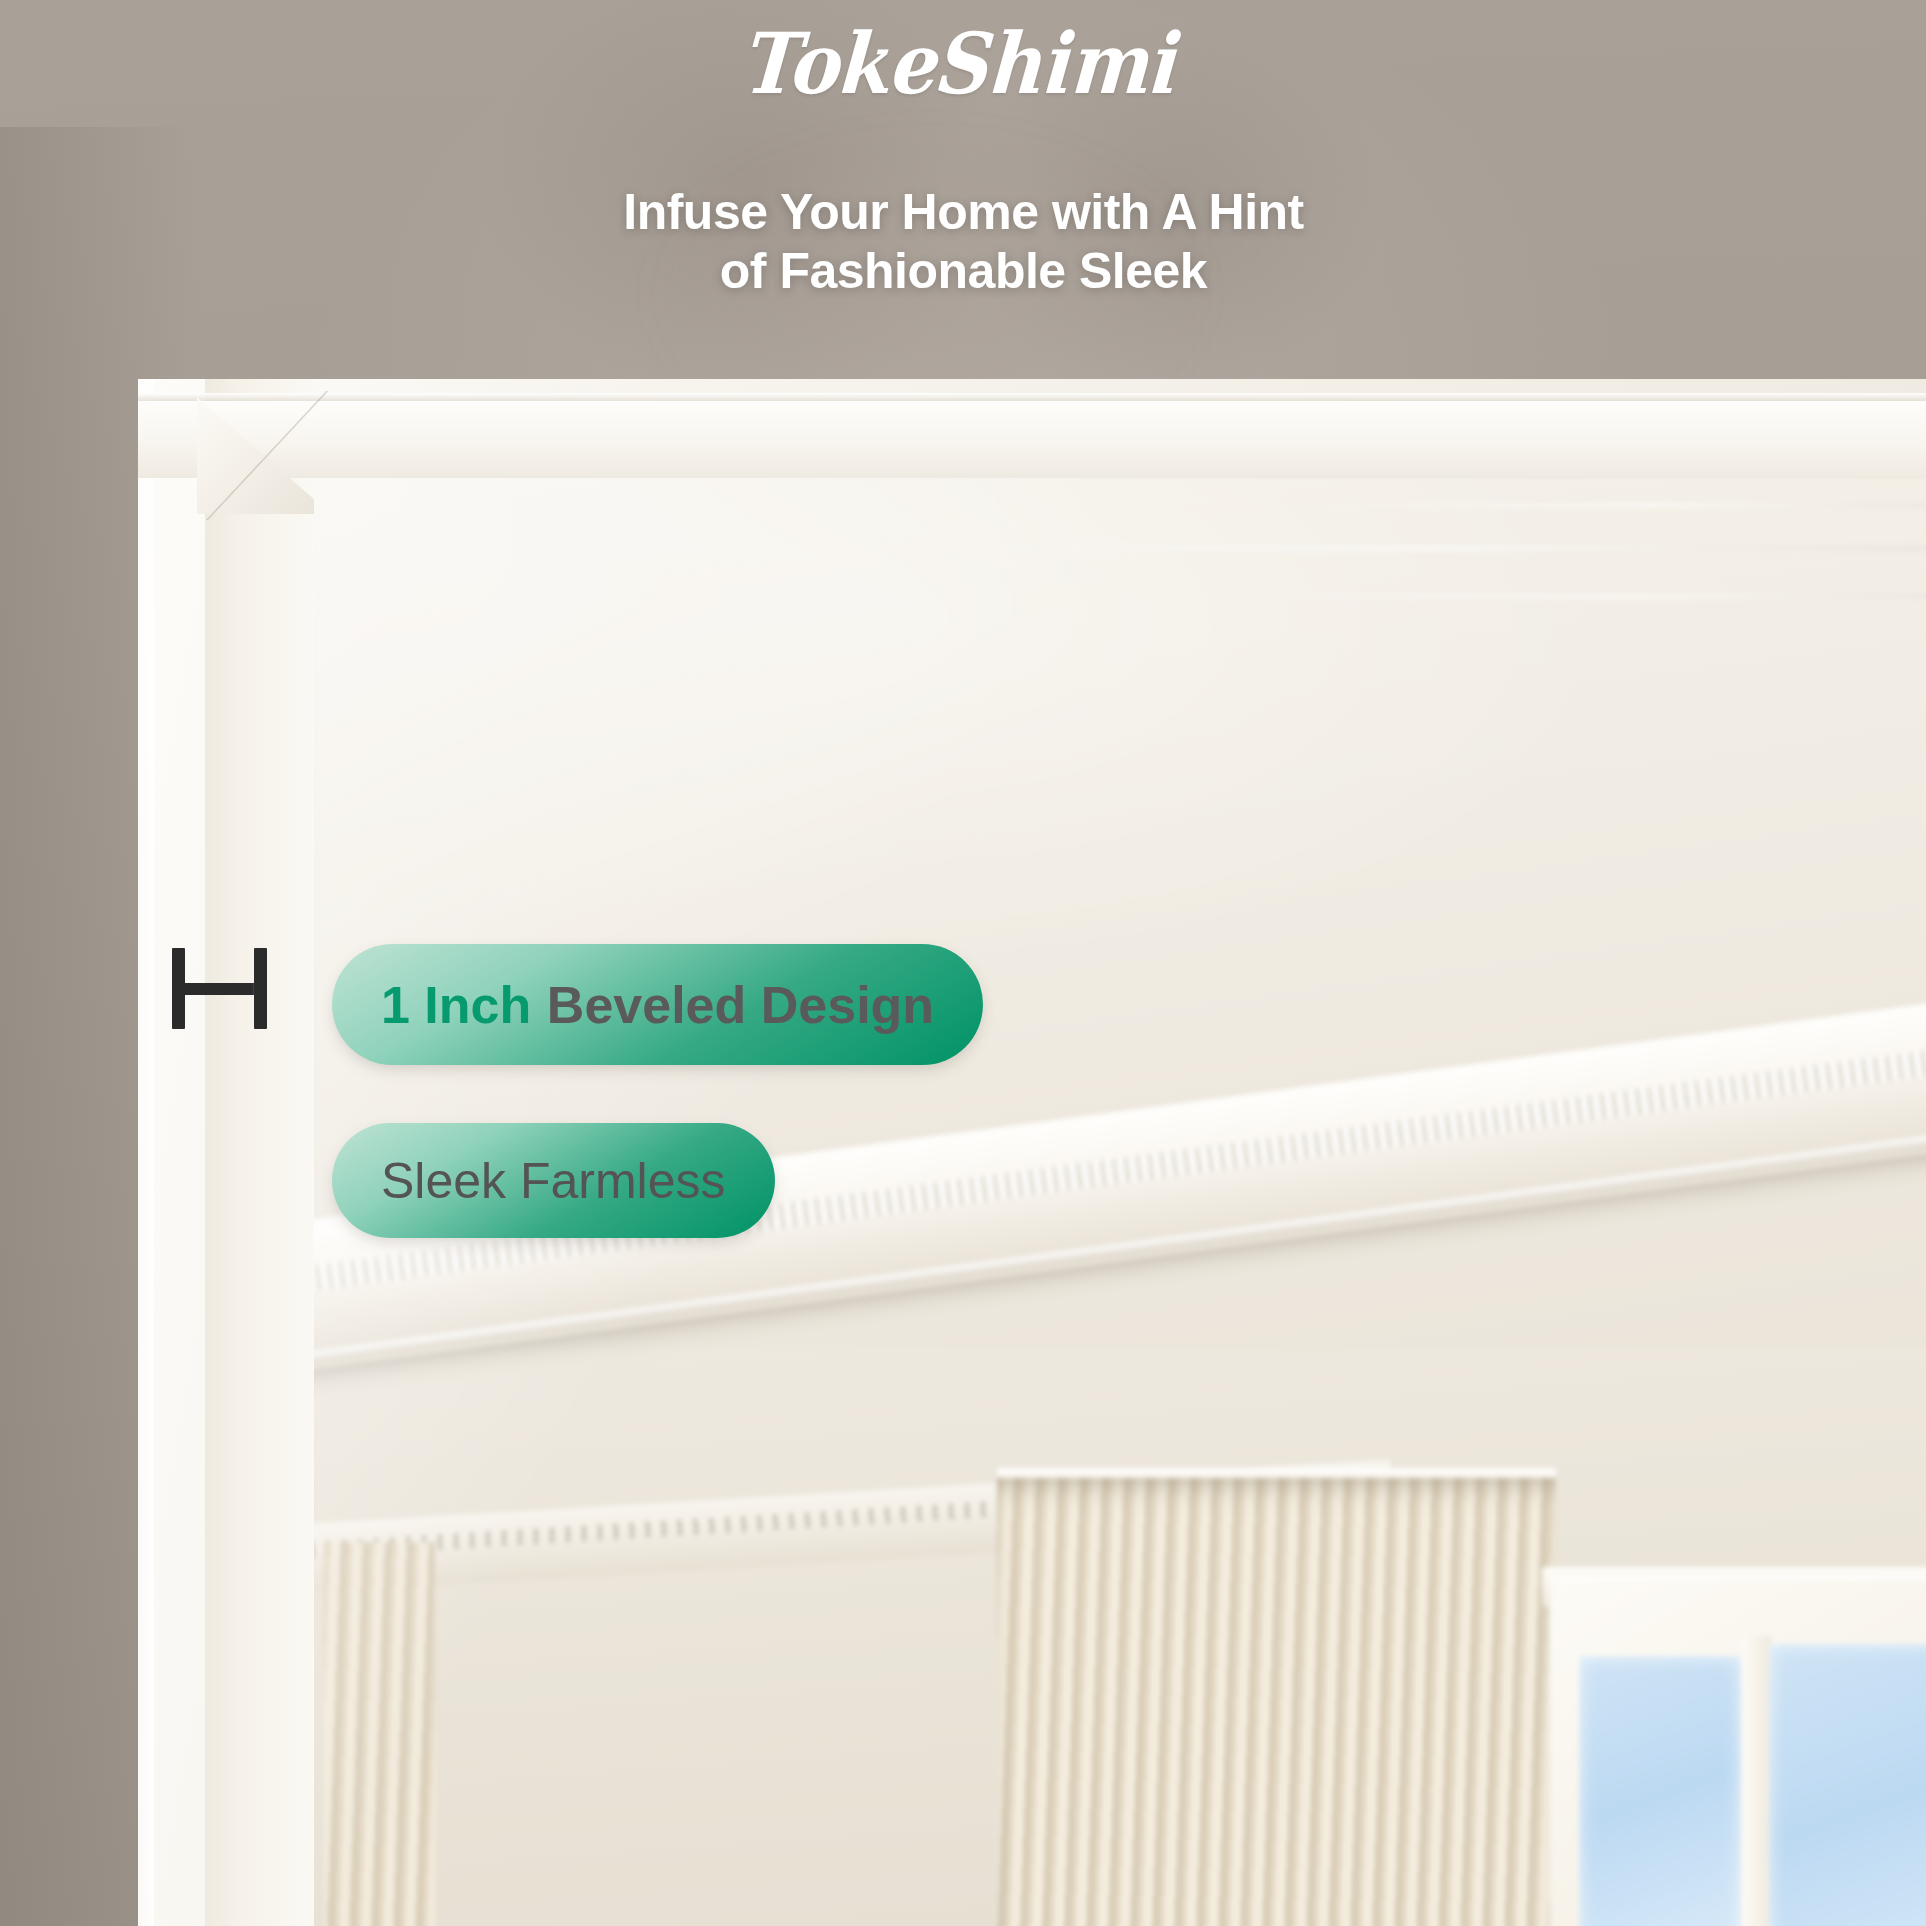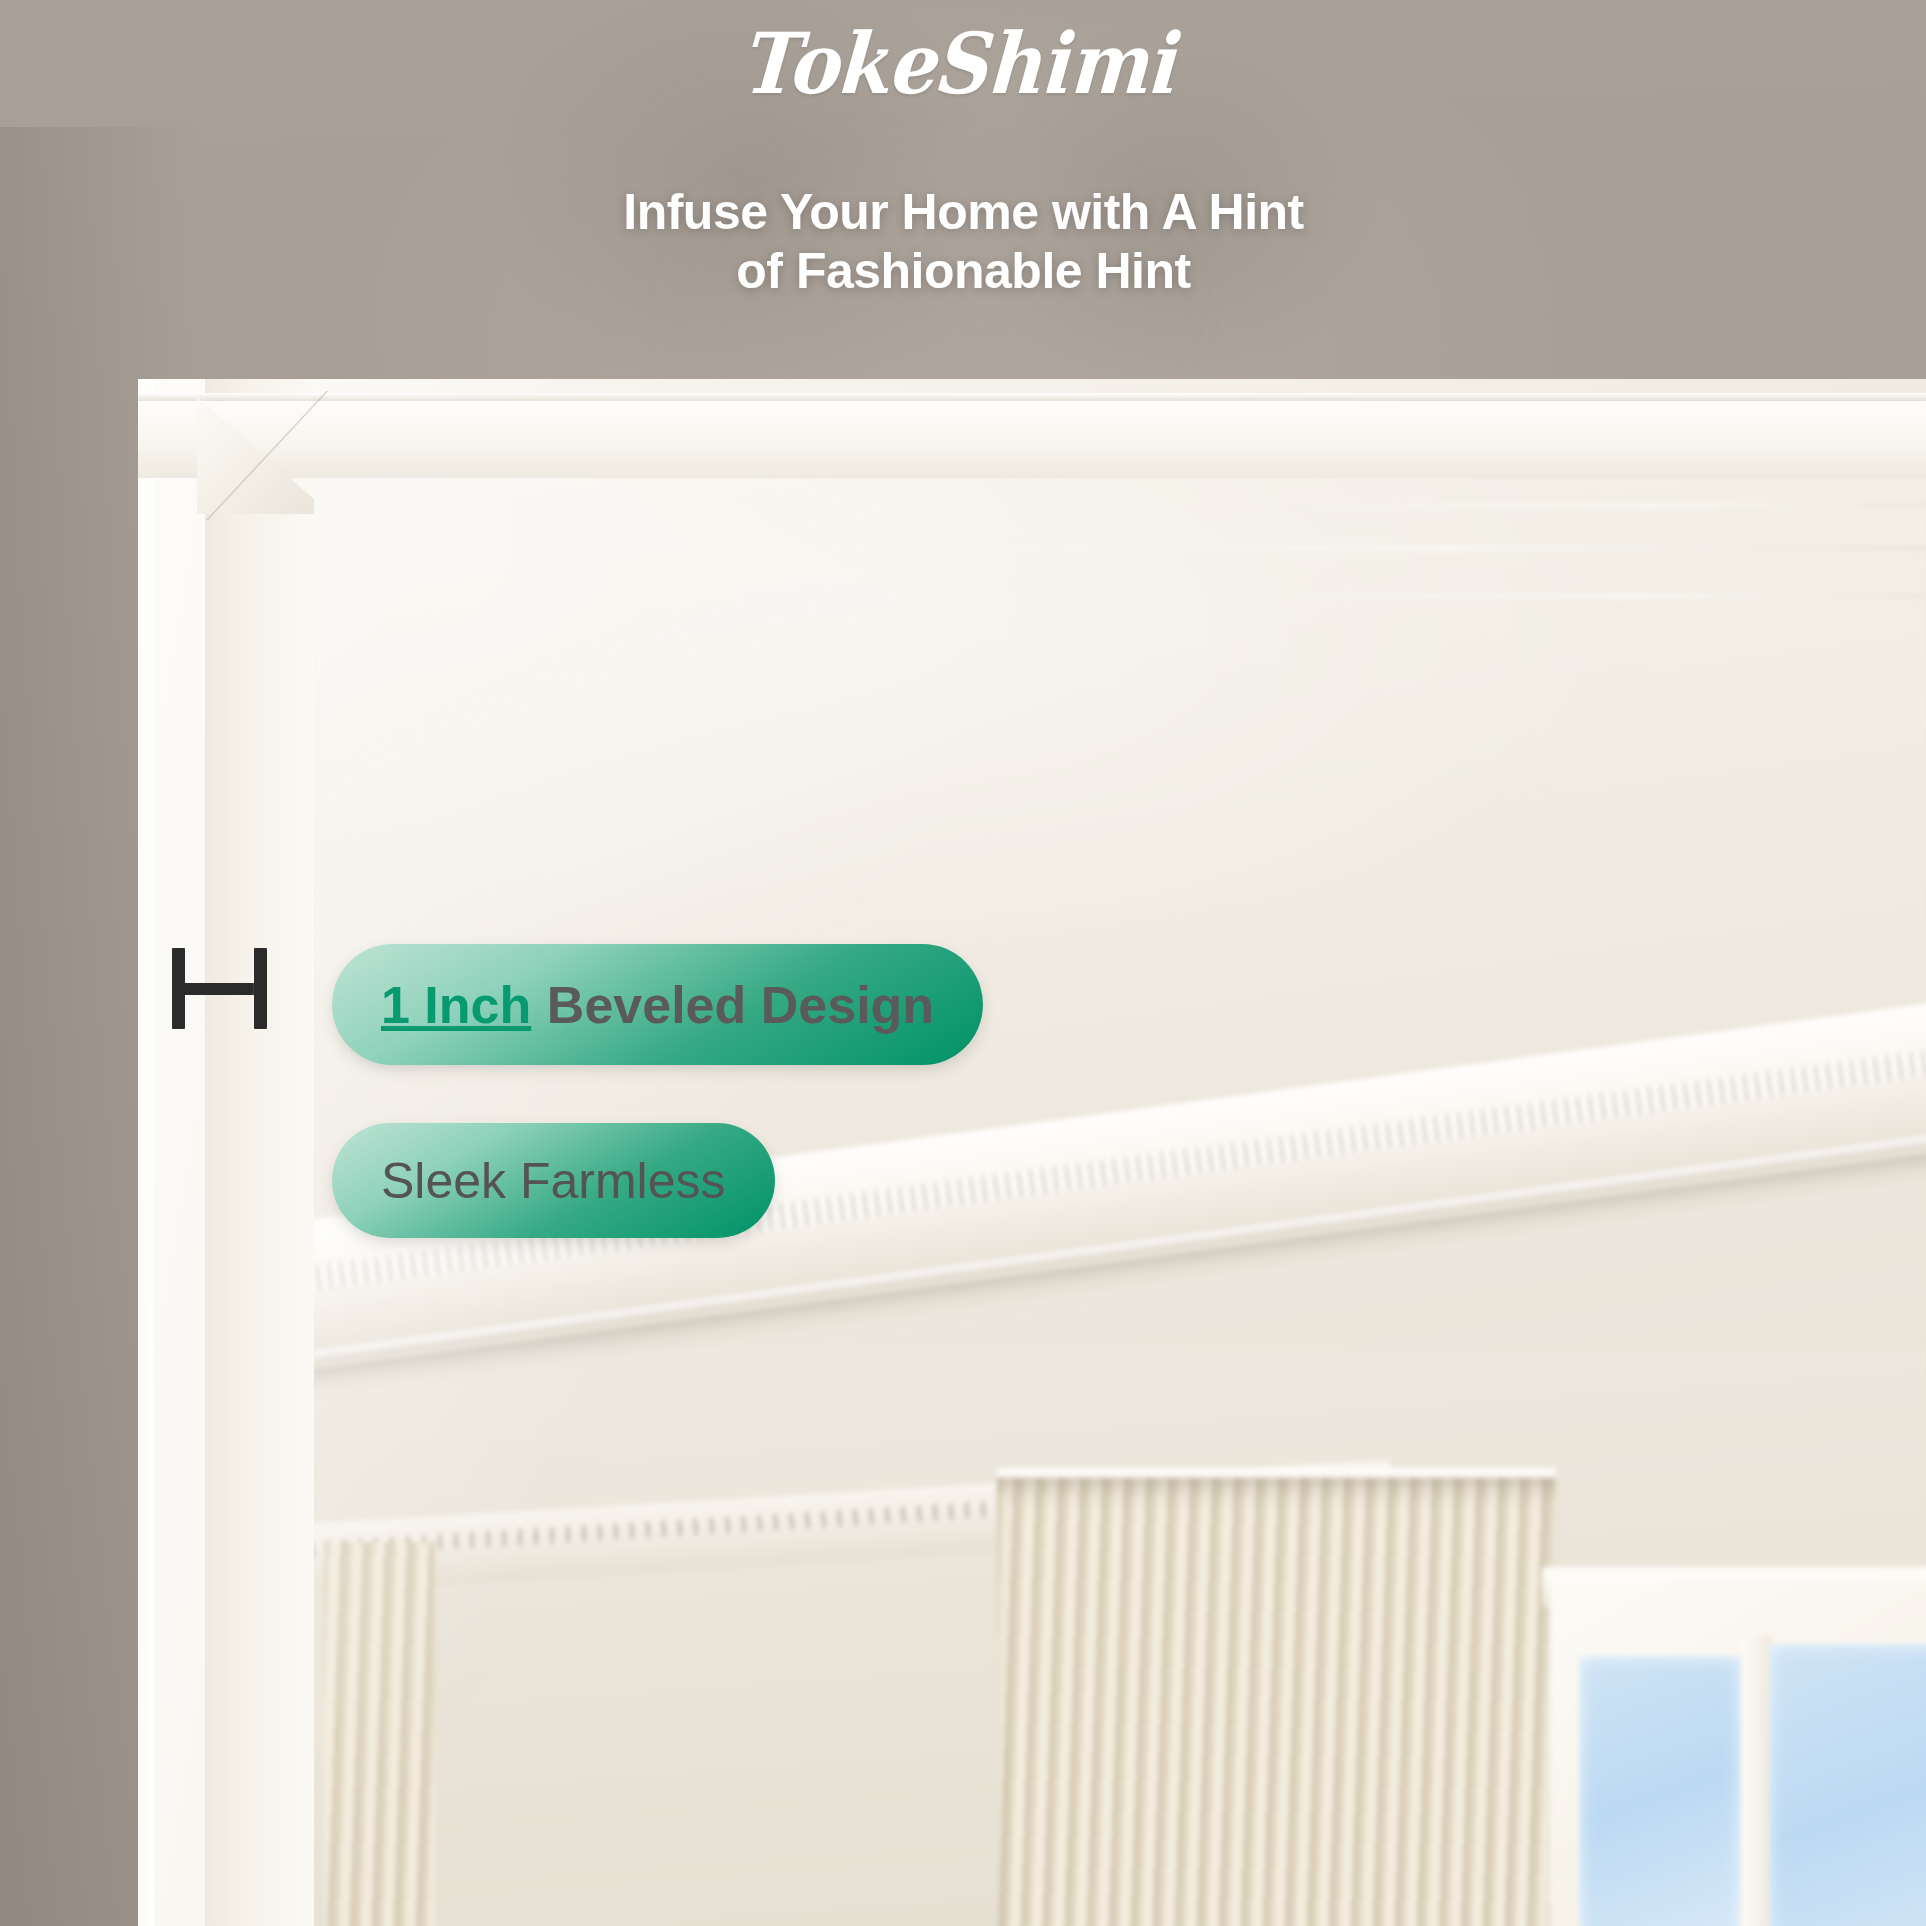--- a/index.html
+++ b/index.html
@@ -282,21 +282,21 @@
   .pill-1 {
     left:335px; top:947px;
     height:115px;
     font-size:52px;
   }
   .pill-2 {
     left:335px; top:1126px;
     height:109px;
     font-size:50px;
   }
-  .pill-accent { color:#079a6f; font-weight:700; margin-right:.30em;text-decoration:underline; }
+  .pill-accent { color:#079a6f; font-weight:700; margin-right:.30em; }
   .pill-text   { color:#5a5a5a; font-weight:700; }
   .pill-text.solo { font-weight:400; color:#545454; }
 </style>
 </head>
 <body>
 
 <div id="canvas">
 
   <div class="wall"></div>
   <div class="wall-glow"></div>
@@ -343,21 +343,21 @@
       <div class="glass-sheen"></div>
     </div>
   </div>
 
   <div class="banner">
     <div class="logo">TokeShimi</div>
   </div>
 
   <div class="headline">
     <span class="l">Infuse Your Home with A Hint</span>
-    <span class="l">of Fashionable Hint</span>
+    <span class="l">of Fashionable Sleek</span>
   </div>
 
   <div class="dim-marker">
     <div class="cap l"></div>
     <div class="bar"></div>
     <div class="cap r"></div>
   </div>
 
   <div class="pill pill-1">
     <span class="pill-accent">1 Inch</span>

